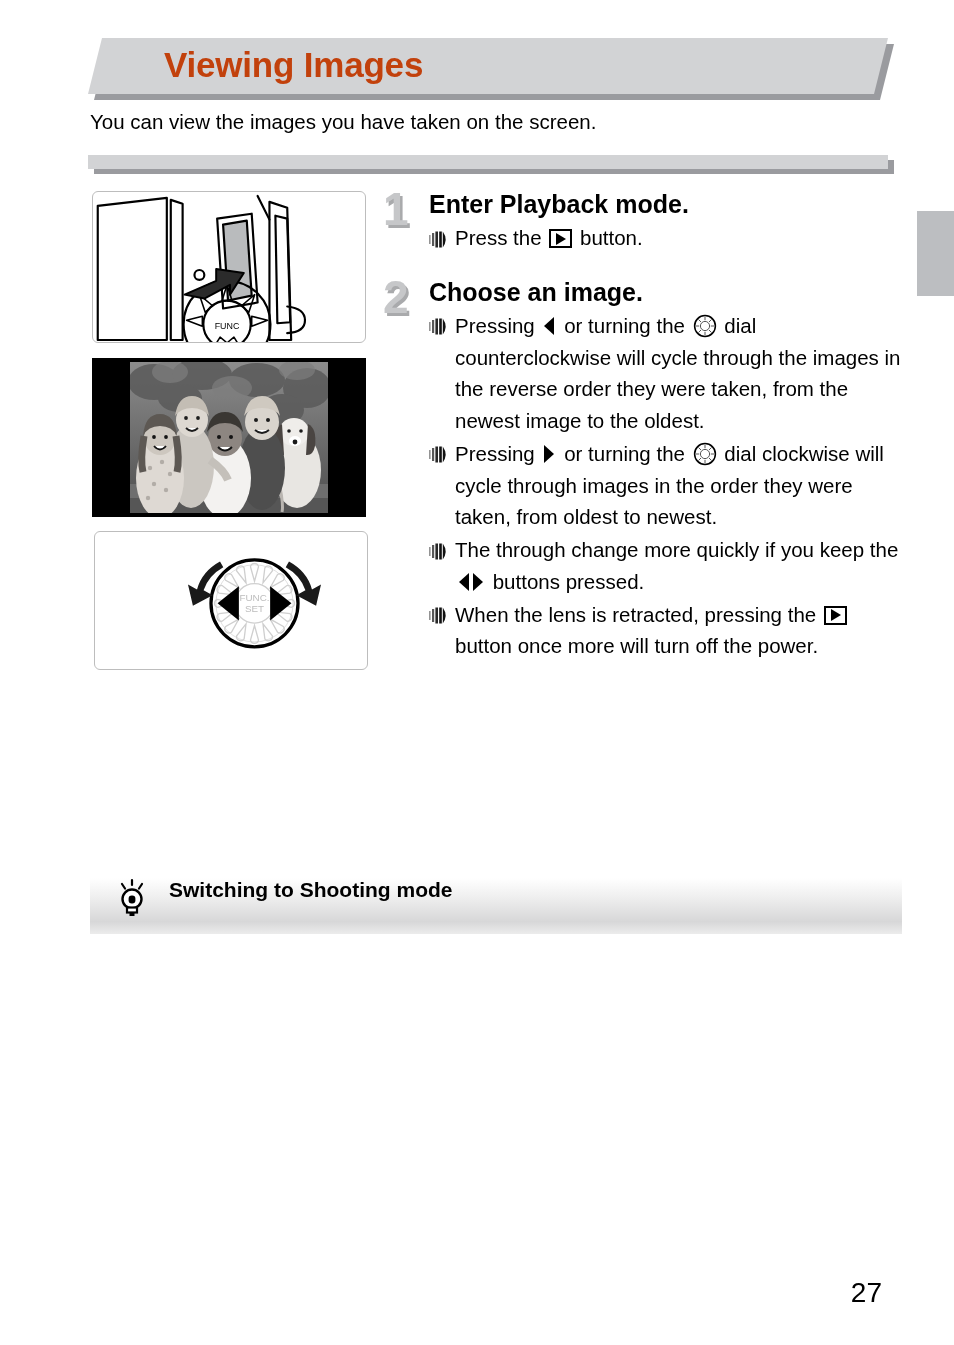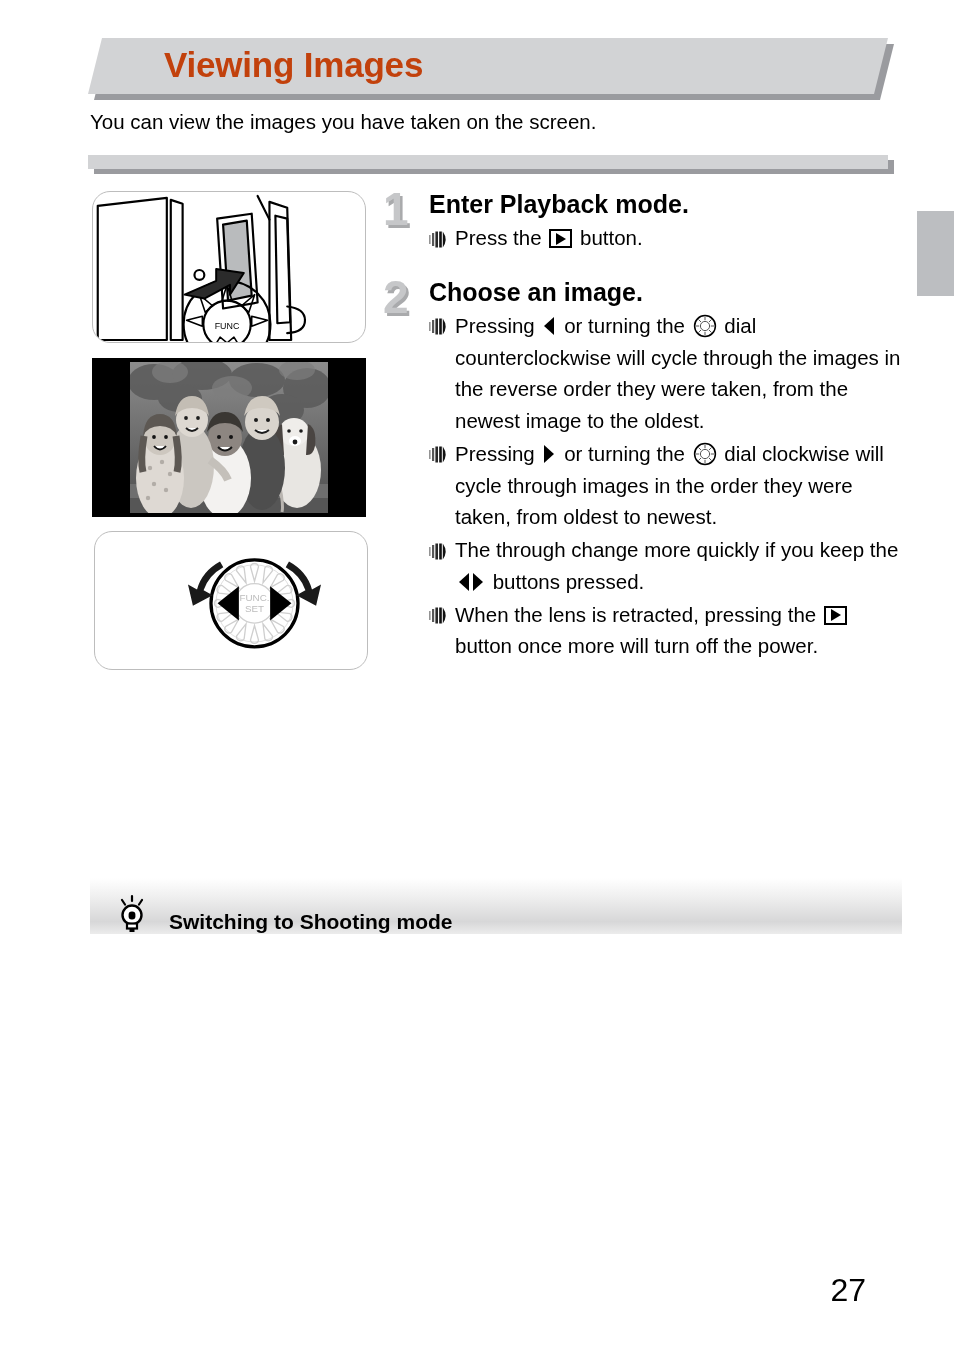--- a/index.html
+++ b/index.html
@@ -79,21 +79,21 @@
     position: absolute;
     right: 0; top: 211px;
     width: 37px; height: 85px;
     background: #bcbec1;
   }
 
   
   .fig {
     position: absolute;
     border: 1.5px solid #bdbdbd;
-    border-radius: 18px;
+    border-radius: 6px;
     background: #fff;
     overflow: hidden;
   }
   #fig-camera { left: 92px; top: 191px; width: 274px; height: 152px; }
   #fig-photo  { left: 92px; top: 358px; width: 274px; height: 159px;
                 border: none; border-radius: 0; background: #000; }
   #fig-dial   { left: 94px; top: 531px; width: 274px; height: 139px; padding-left: 47px; }
 
   .fig svg { display: block; width: 100%; height: 100%; }
 
@@ -164,21 +164,21 @@
   
   .tip {
     position: absolute;
     left: 90px; top: 878px;
     width: 812px;
   }
   .tip-head {
     height: 56px;
     background: linear-gradient(to bottom, #ffffff 0%, #efefef 34%, #d7d7d8 78%, #ececec 100%);
     display: flex;
-    align-items: flex-end;
+    align-items: flex-start;
   }
   .tip-icon {
     width: 34px; height: 40px;
     margin-left: 25px; margin-right: 20px;
     flex: none;
   }
   .tip-icon svg { display: block; width: 100%; height: 100%; }
   .tip-title {
     font-size: 21px;
     font-weight: bold;
@@ -187,22 +187,22 @@
     font-size: 19.5px;
     line-height: 1.42;
     margin-top: 19px;
     padding-left: 6px;
     max-width: 800px;
   }
 
   
   .page-num {
     position: absolute;
-    right: 88px; bottom: 36px;
-    font-size: 32px;
+    right: 72px; bottom: 36px;
+    font-size: 28px;
     margin-left: 44px;
   }
 </style>
 </head>
 <body>
 
 <div class="title-wrap">
   <div class="title-shadow"></div>
   <div class="title-bar"></div>
   <div class="title-text">Viewing Images</div>

